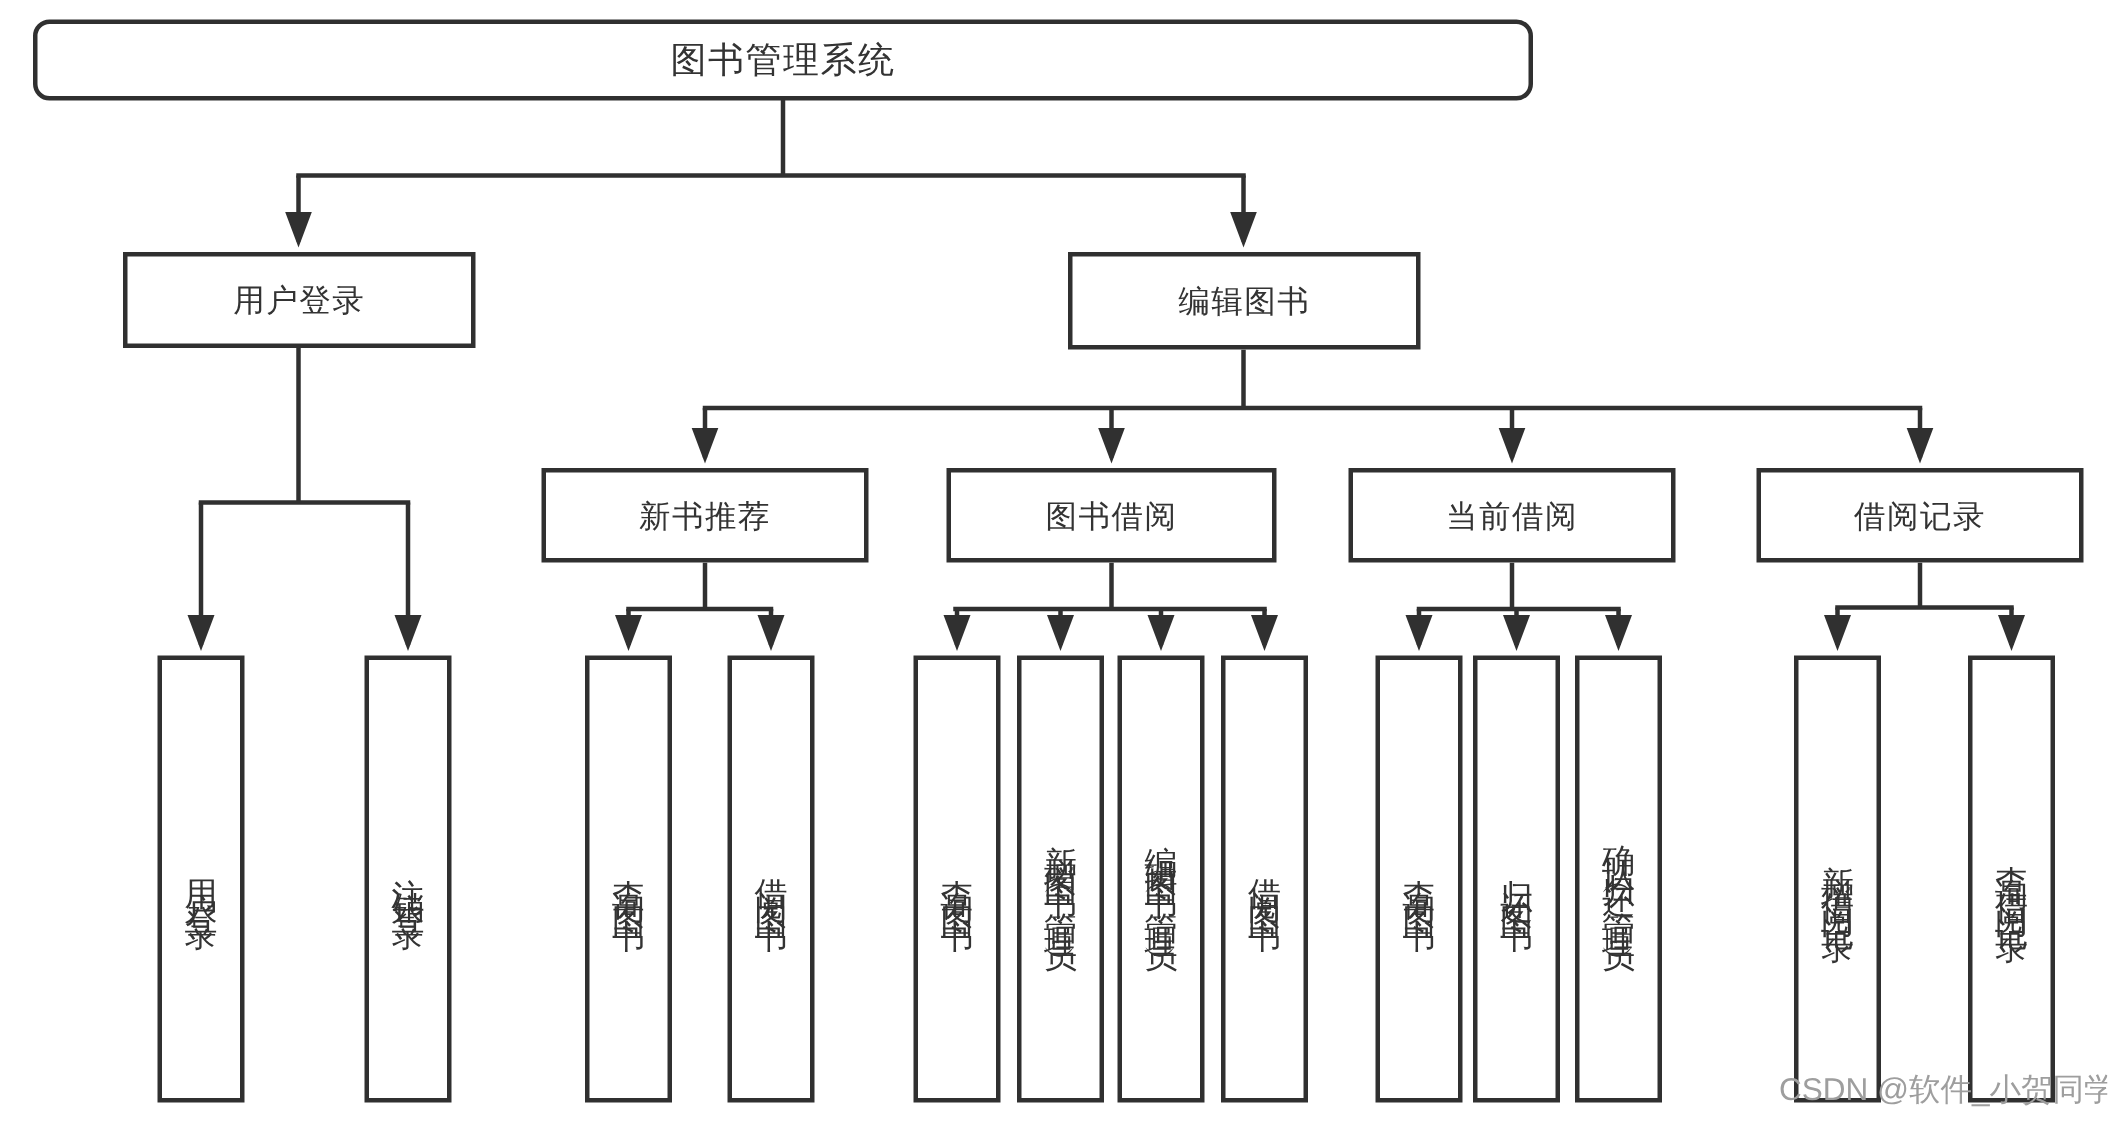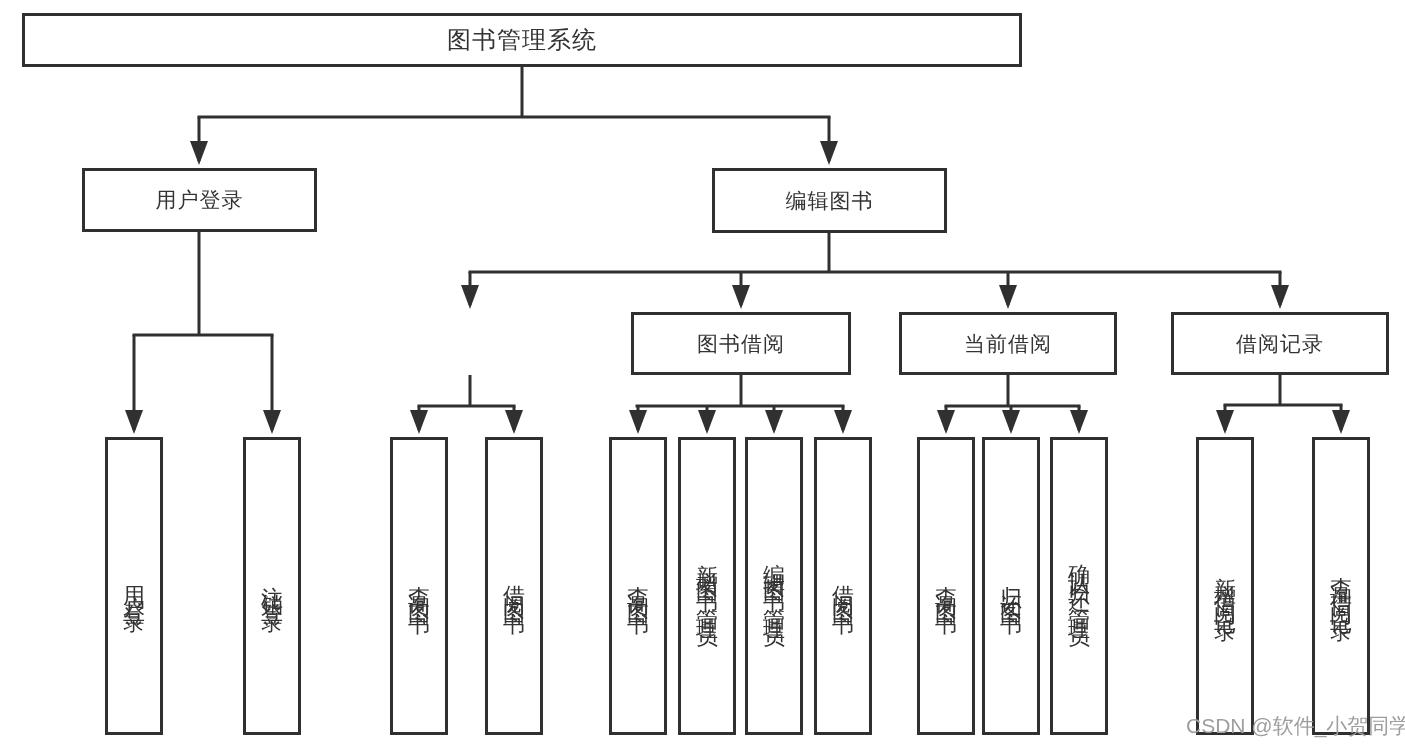--- a/index.html
+++ b/index.html
@@ -26,21 +26,21 @@
     box-sizing: border-box;
     border: 3px solid #303030;
     background: #ffffff;
     display: flex;
     align-items: center;
     justify-content: center;
     color: #333333;
     z-index: 2;
     white-space: nowrap;
   }
-  .node.root  { font-size: 24px; letter-spacing: 1px; }
+  .node.root  { font-size: 24px; letter-spacing: 1px; border-radius: 11px; }
   .node.lvl2  { font-size: 21px; letter-spacing: 1px; }
   .node.sect  { font-size: 21px; letter-spacing: 1px; }
   .node.leaf  { font-size: 22px; }
   .node.leaf .vtext {
     writing-mode: vertical-rl;
     text-orientation: mixed;
     letter-spacing: 9px;
     line-height: 1;
     white-space: nowrap;
   }
@@ -104,20 +104,21 @@
       <path d="M1225 405 V430"></path>
       <path d="M1341 405 V430"></path>
     </g>
   </svg>
 
   <div class="node root" style="left:22px; top:13px; width:1000px; height:54px;">图书管理系统</div>
 
   <div class="node lvl2" style="left:82px; top:168px; width:235px; height:64px;">用户登录</div>
   <div class="node lvl2" style="left:712px; top:168px; width:235px; height:65px;">编辑图书</div>
 
+  <div class="node sect" style="left:361px; top:312px; width:218px; height:63px;">新书推荐</div>
   <div class="node sect" style="left:631px; top:312px; width:220px; height:63px;">图书借阅</div>
   <div class="node sect" style="left:899px; top:312px; width:218px; height:63px;">当前借阅</div>
   <div class="node sect" style="left:1171px; top:312px; width:218px; height:63px;">借阅记录</div>
 
   <div class="node leaf" style="left:105px; top:437px; width:58px; height:298px;">
     <span class="vtext">用户登录</span>
   </div>
   <div class="node leaf" style="left:243px; top:437px; width:58px; height:298px;">
     <span class="vtext">注销登录</span>
   </div>

